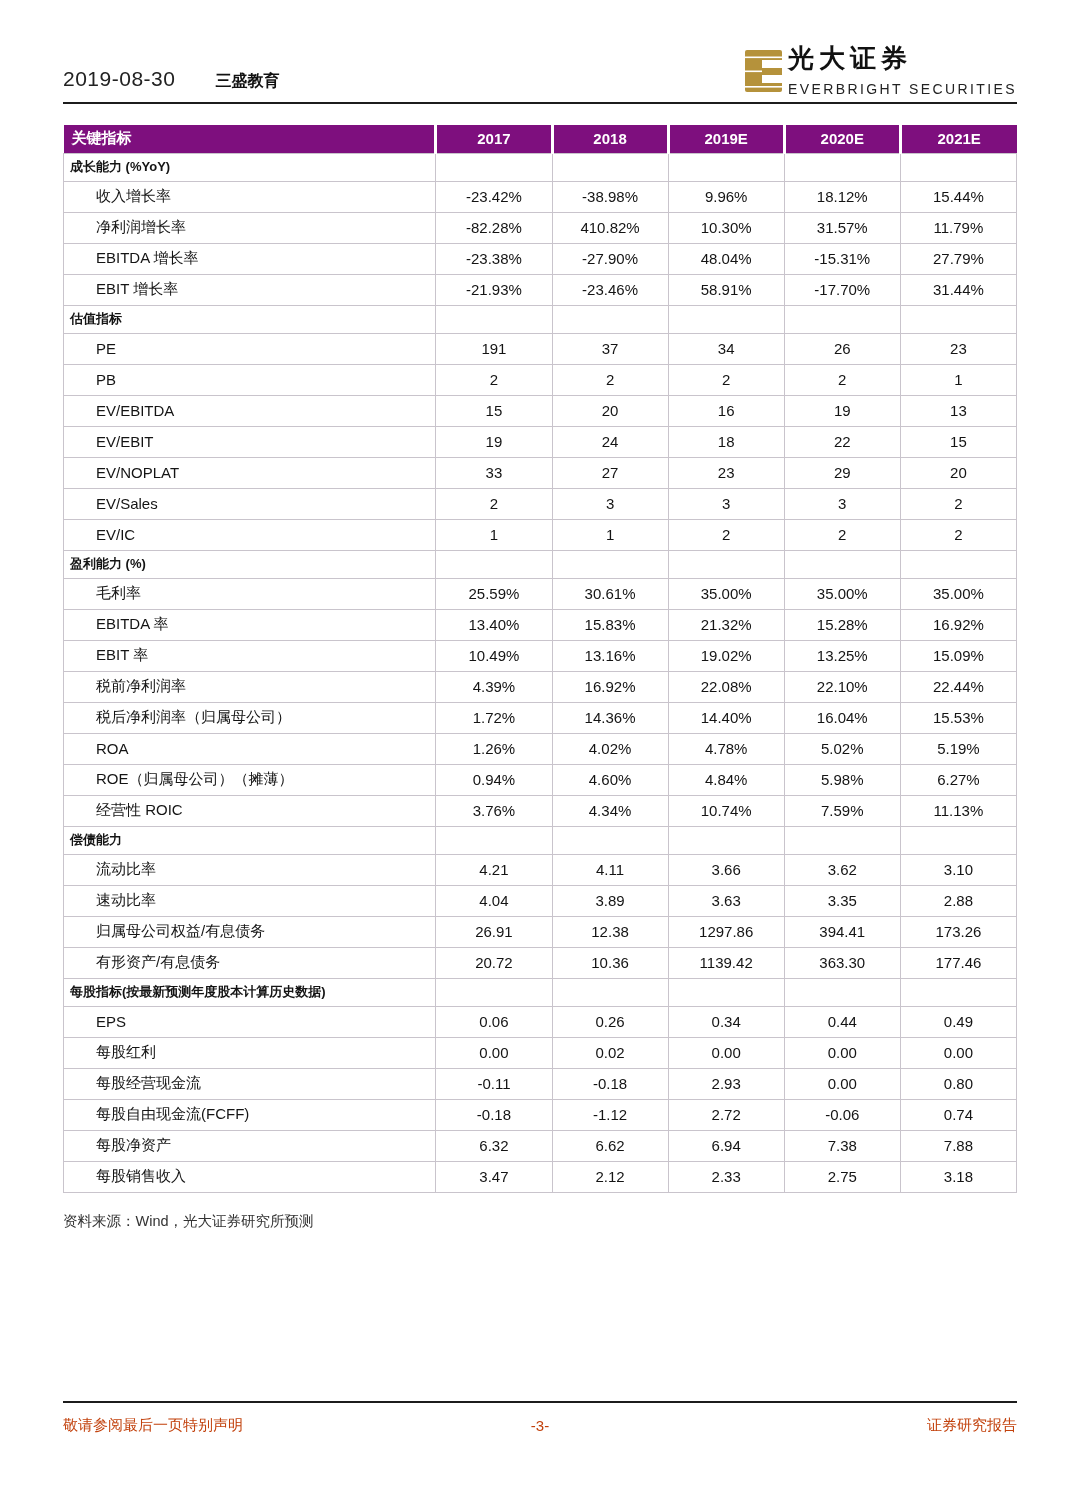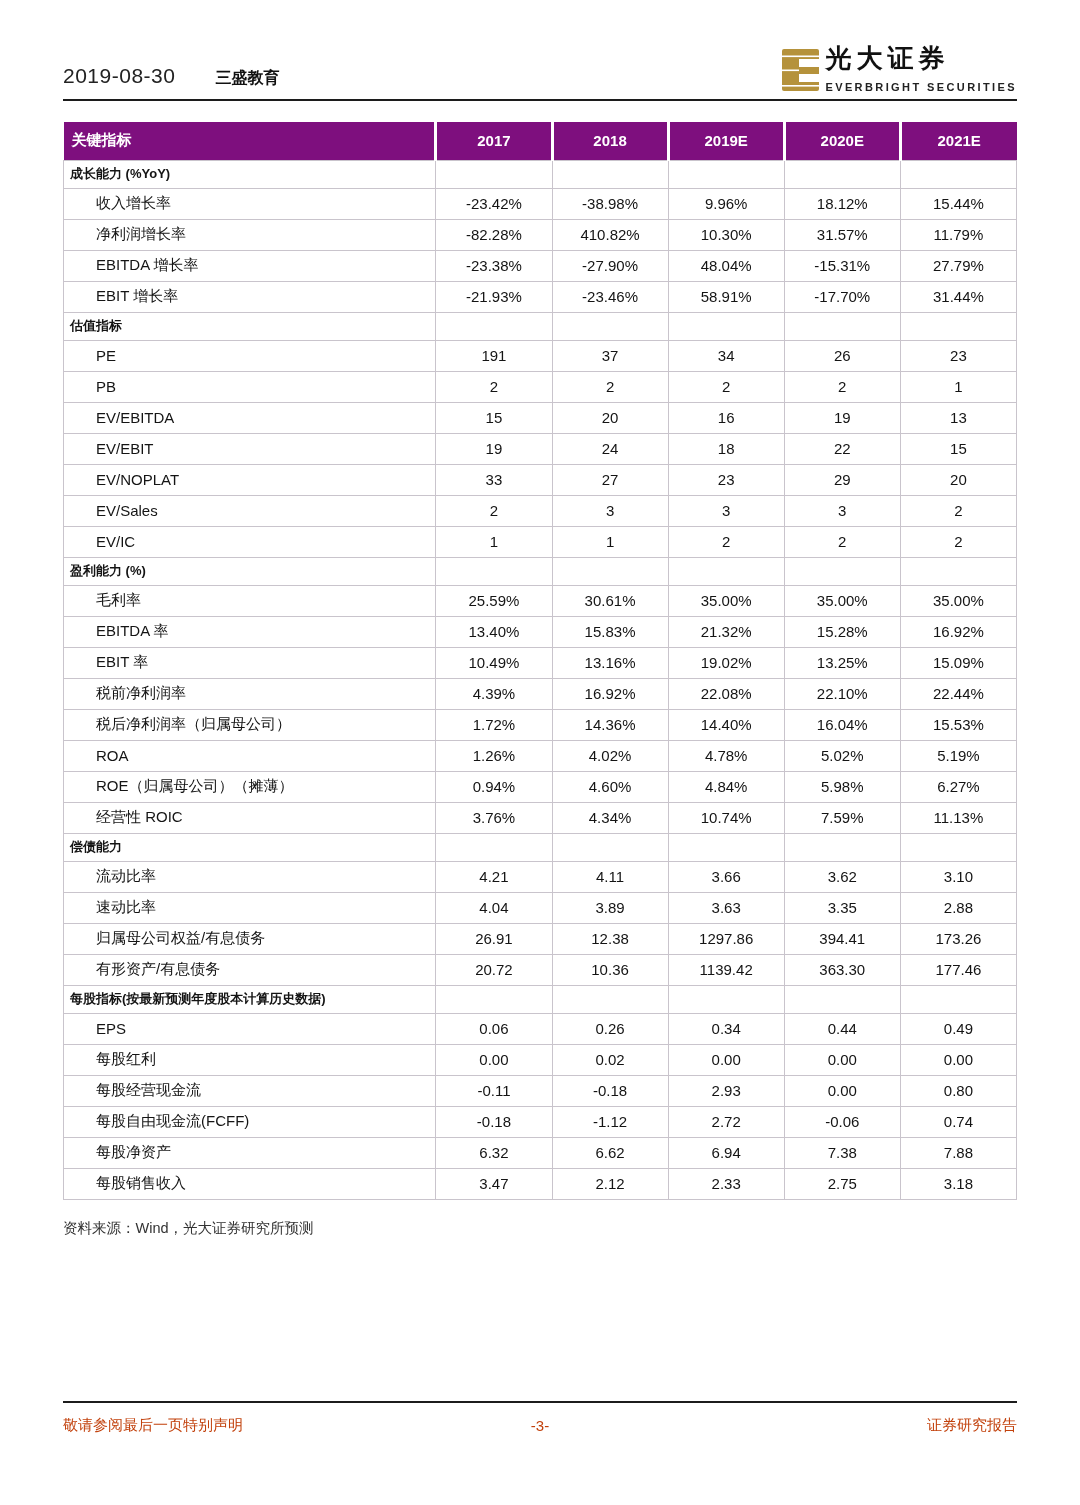--- a/index.html
+++ b/index.html
@@ -16,28 +16,28 @@
 
   
   .header-top{display:flex;justify-content:space-between;align-items:flex-end;padding-top:46px;}
   .header-left{display:flex;align-items:baseline;gap:40px;padding-bottom:8px;}
   .report-date{font-size:21px;color:#222;letter-spacing:0.5px;}
   .company-name{font-size:16px;font-weight:bold;color:#111;}
   .logo{display:flex;align-items:center;padding-bottom:4px;}
   .logo-mark{width:46px;height:46px;flex:0 0 auto;}
   .logo-text{display:flex;flex-direction:column;line-height:1;}
   .brand-cn{font-family:"Liberation Serif","DejaVu Serif",serif;font-size:26px;font-weight:bold;color:#111;letter-spacing:5px;}
-  .brand-en{font-size:11px;font-weight:bold;color:#222;letter-spacing:2.4px;margin-top:10px;}
+  .brand-en{font-size:14px;font-weight:normal;color:#222;letter-spacing:2.4px;margin-top:10px;}
   .header-rule{border-bottom:2px solid #1c1c1c;margin-top:2px;}
 
   
   table.metrics{width:100%;border-collapse:collapse;margin-top:21px;table-layout:fixed;}
   col.c-label{width:372px;}
   col.c-year{width:116px;}
-  thead th{background:var(--header-bg);color:#fff;font-size:15px;font-weight:bold;height:38px;
+  thead th{background:var(--header-bg);color:#fff;font-size:15px;font-weight:bold;height:28px;
     border-right:3px solid #fff;text-align:center;padding:0;}
   thead th:last-child{border-right:none;}
   thead th.label{text-align:left;padding-left:8px;}
   tbody td{border:1px solid var(--grid);font-size:15px;color:#141414;background:#fff;padding:0;}
   tr.section-row td{height:28px;}
   tr.data-row td{height:31px;}
   td.section-title{font-weight:bold;padding-left:6px;font-size:13px;}
   td.row-label{padding-left:32px;}
   td.val{text-align:center;}
 

